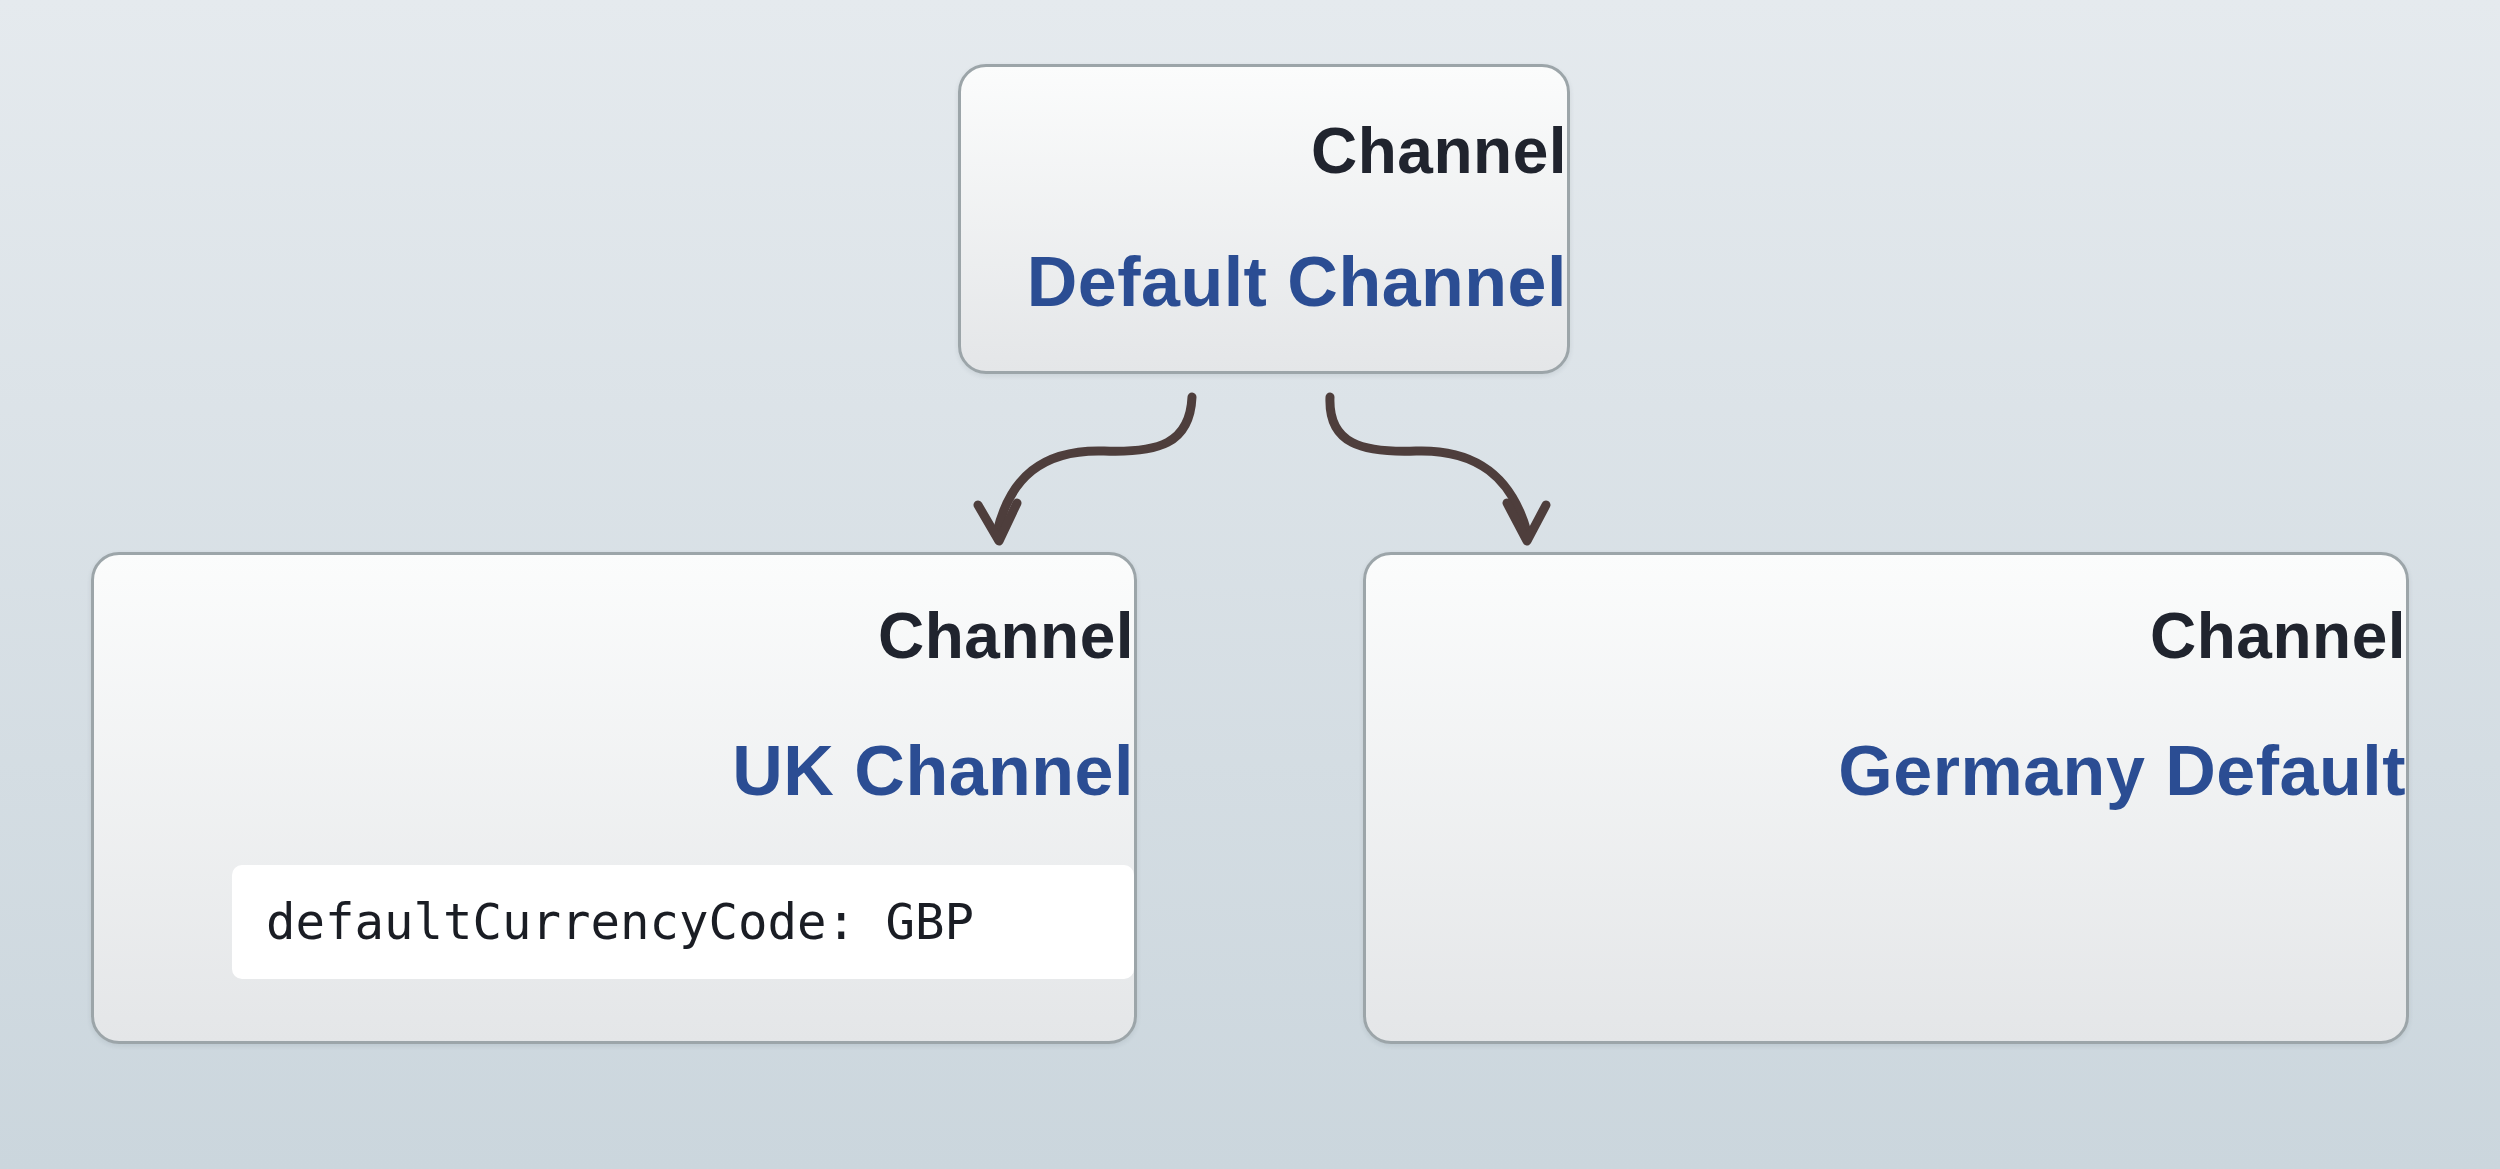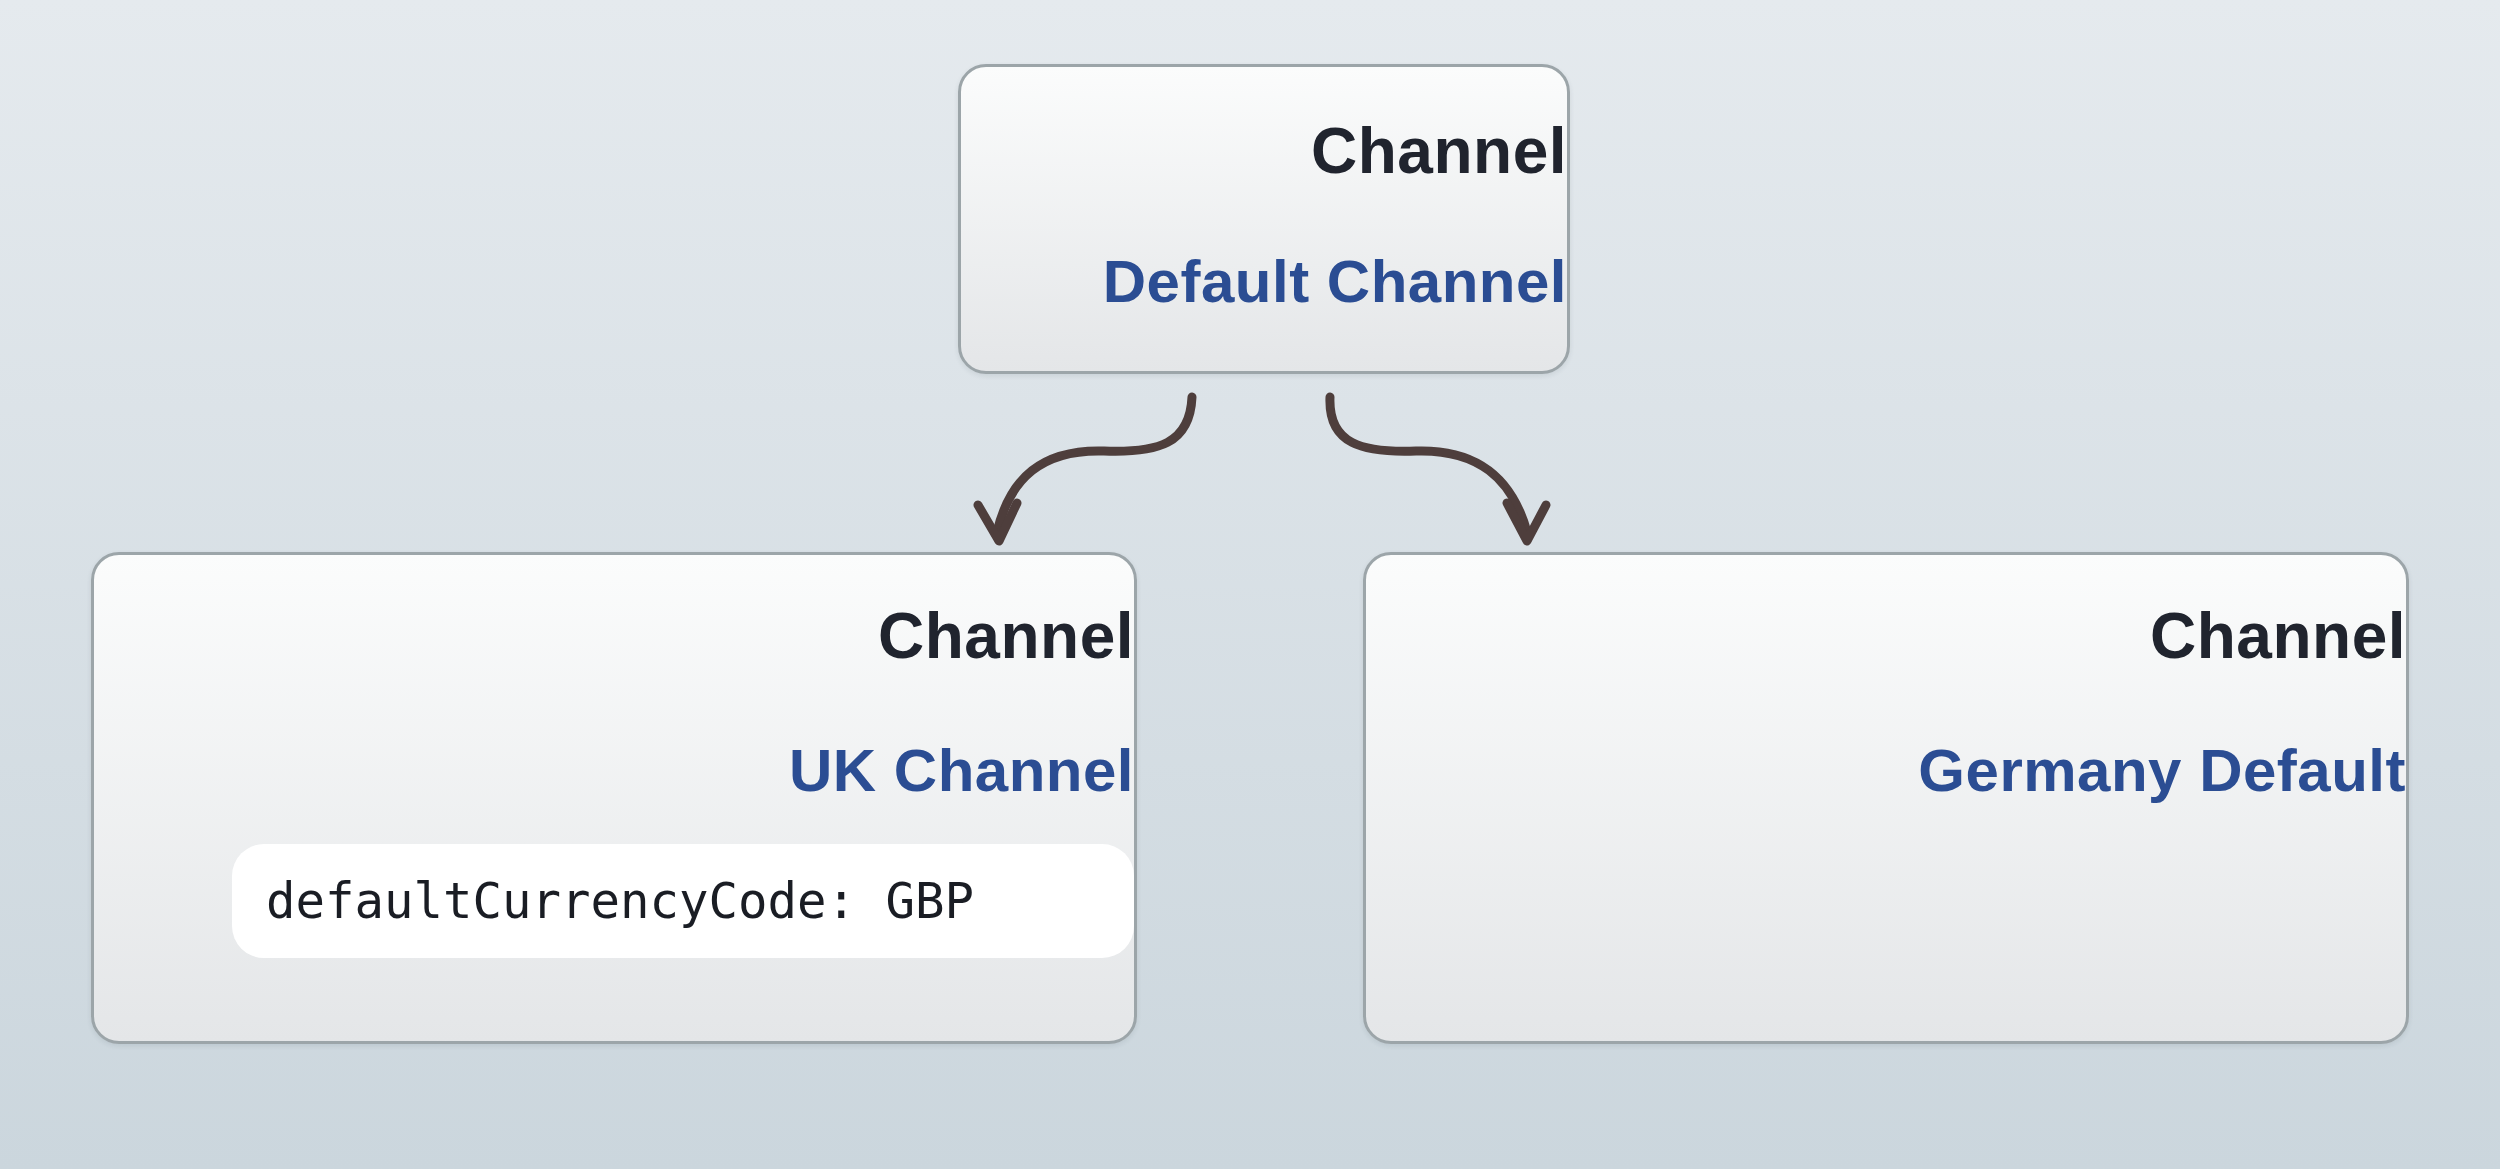--- a/index.html
+++ b/index.html
@@ -63,34 +63,34 @@
   .node-uk { left: 91px; }
   .node-germany { left: 1363px; }
   .node-type {
     font-size: 64px;
     font-weight: bold;
     line-height: 74px;
     color: var(--type-text);
     letter-spacing: 0.5px;
   }
   .node-name {
-    font-size: 60px;
+    font-size: 70px;
     font-weight: bold;
     line-height: 74px;
     color: var(--name-text);
     letter-spacing: 0.5px;
   }
   .node-root .node-name { margin-top: 57px; }
   .node-child .node-name { margin-top: 61px; }
   .node-attr {
-    margin-top: 36px;
+    margin-top: 57px;
     width: 902px;
     height: 114px;
     background: var(--attr-bg);
-    border-radius: 32px;
+    border-radius: 10px;
     display: flex;
     align-items: center;
     padding-left: 34px;
   }
   .node-attr-text {
     font-family: "DejaVu Sans Mono", "Liberation Mono", monospace;
     font-size: 49px;
     color: var(--attr-text);
     white-space: pre;
   }

